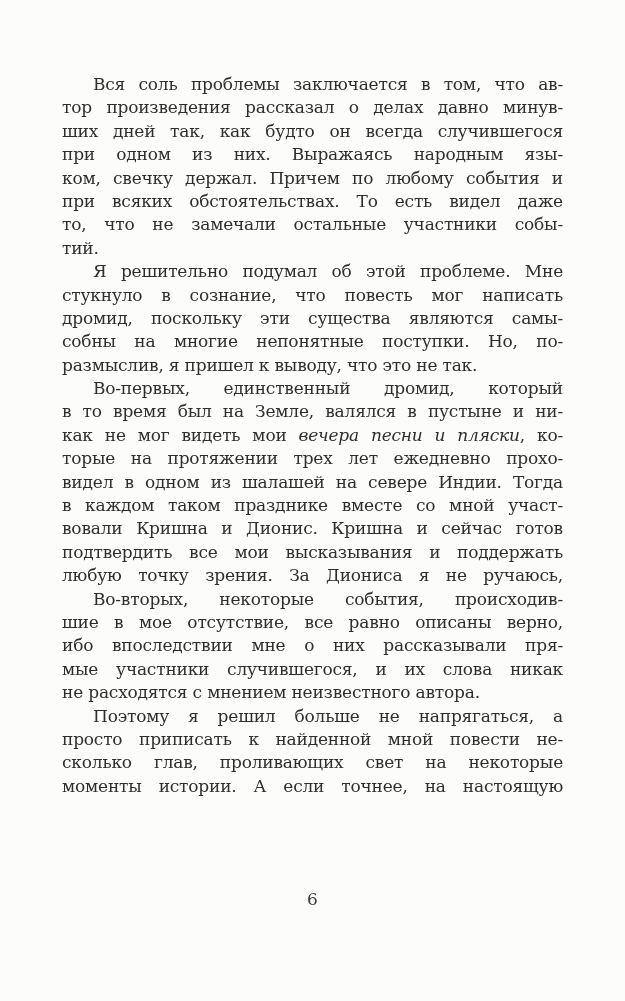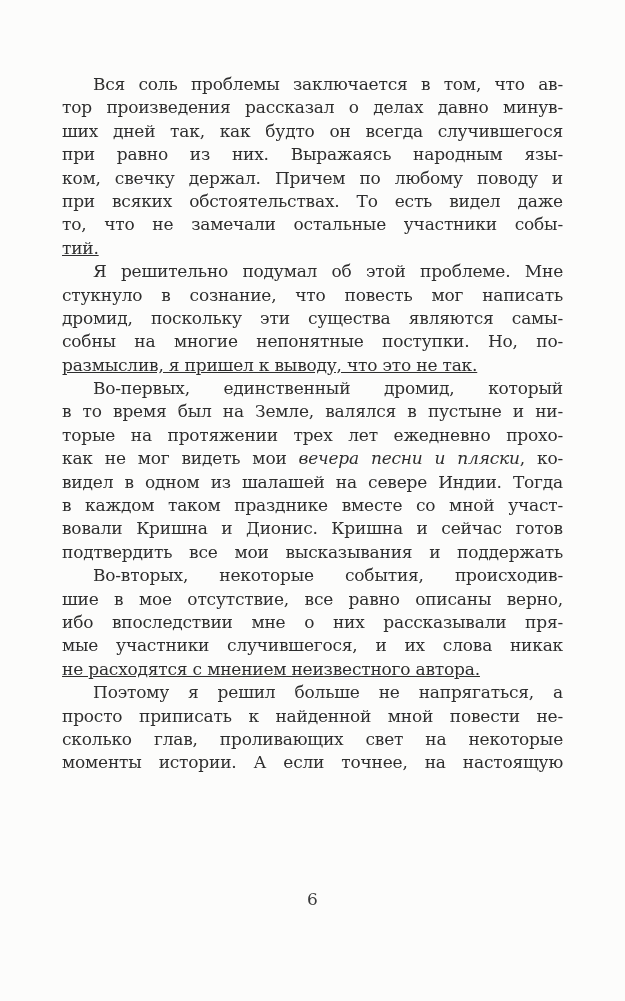--- a/index.html
+++ b/index.html
@@ -31,21 +31,20 @@
   }
   .para .line {
     height: 23.4px;
     overflow: hidden;
     text-align: justify;
     text-align-last: justify;
     white-space: normal;
   }
   .para .line.no-just {
     text-align-last: left;
-    text-decoration: underline;
   }
   .para .line:first-child {
     text-indent: 31px;
   }
   .para .line em {
     font-style: italic;
   }
   .page-number {
     position: absolute;
     left: 62px;
@@ -59,42 +58,43 @@
 </style>
 </head>
 <body>
 
 <div class="page">
   <div class="text-block">
       <div class="para">
         <div class="line"><span>Вся соль проблемы заключается в том, что ав-</span></div>
         <div class="line"><span>тор произведения рассказал о делах давно минув-</span></div>
         <div class="line"><span>ших дней так, как будто он всегда случившегося</span></div>
-        <div class="line"><span>при равно из них. Выражаясь народным язы-</span></div>
-        <div class="line"><span>ком, свечку держал. Причем по любому поводу и</span></div>
+        <div class="line"><span>при одном из них. Выражаясь народным язы-</span></div>
+        <div class="line"><span>ком, свечку держал. Причем по любому события и</span></div>
         <div class="line"><span>при всяких обстоятельствах. То есть видел даже</span></div>
         <div class="line"><span>то, что не замечали остальные участники собы-</span></div>
         <div class="line no-just"><span>тий.</span></div>
       </div>
       <div class="para">
         <div class="line"><span>Я решительно подумал об этой проблеме. Мне</span></div>
         <div class="line"><span>стукнуло в сознание, что повесть мог написать</span></div>
         <div class="line"><span>дромид, поскольку эти существа являются самы-</span></div>
         <div class="line"><span>собны на многие непонятные поступки. Но, по-</span></div>
         <div class="line no-just"><span>размыслив, я пришел к выводу, что это не так.</span></div>
       </div>
       <div class="para">
         <div class="line"><span>Во-первых, единственный дромид, который</span></div>
         <div class="line"><span>в то время был на Земле, валялся в пустыне и ни-</span></div>
+        <div class="line"><span>как не мог видеть мои </span><em>вечера песни и пляски</em><span>, ко-</span></div>
         <div class="line"><span>торые на протяжении трех лет ежедневно прохо-</span></div>
-        <div class="line"><span>как не мог видеть мои </span><em>вечера песни и пляски</em><span>, ко-</span></div>
         <div class="line"><span>видел в одном из шалашей на севере Индии. Тогда</span></div>
         <div class="line"><span>в каждом таком празднике вместе со мной участ-</span></div>
         <div class="line"><span>вовали Кришна и Дионис. Кришна и сейчас готов</span></div>
         <div class="line"><span>подтвердить все мои высказывания и поддержать</span></div>
+        <div class="line"><span>любую точку зрения. За Диониса я не ручаюсь,</span></div>
       </div>
       <div class="para">
         <div class="line"><span>Во-вторых, некоторые события, происходив-</span></div>
         <div class="line"><span>шие в мое отсутствие, все равно описаны верно,</span></div>
         <div class="line"><span>ибо впоследствии мне о них рассказывали пря-</span></div>
         <div class="line"><span>мые участники случившегося, и их слова никак</span></div>
         <div class="line no-just"><span>не расходятся с мнением неизвестного автора.</span></div>
       </div>
       <div class="para">
         <div class="line"><span>Поэтому я решил больше не напрягаться, а</span></div>

